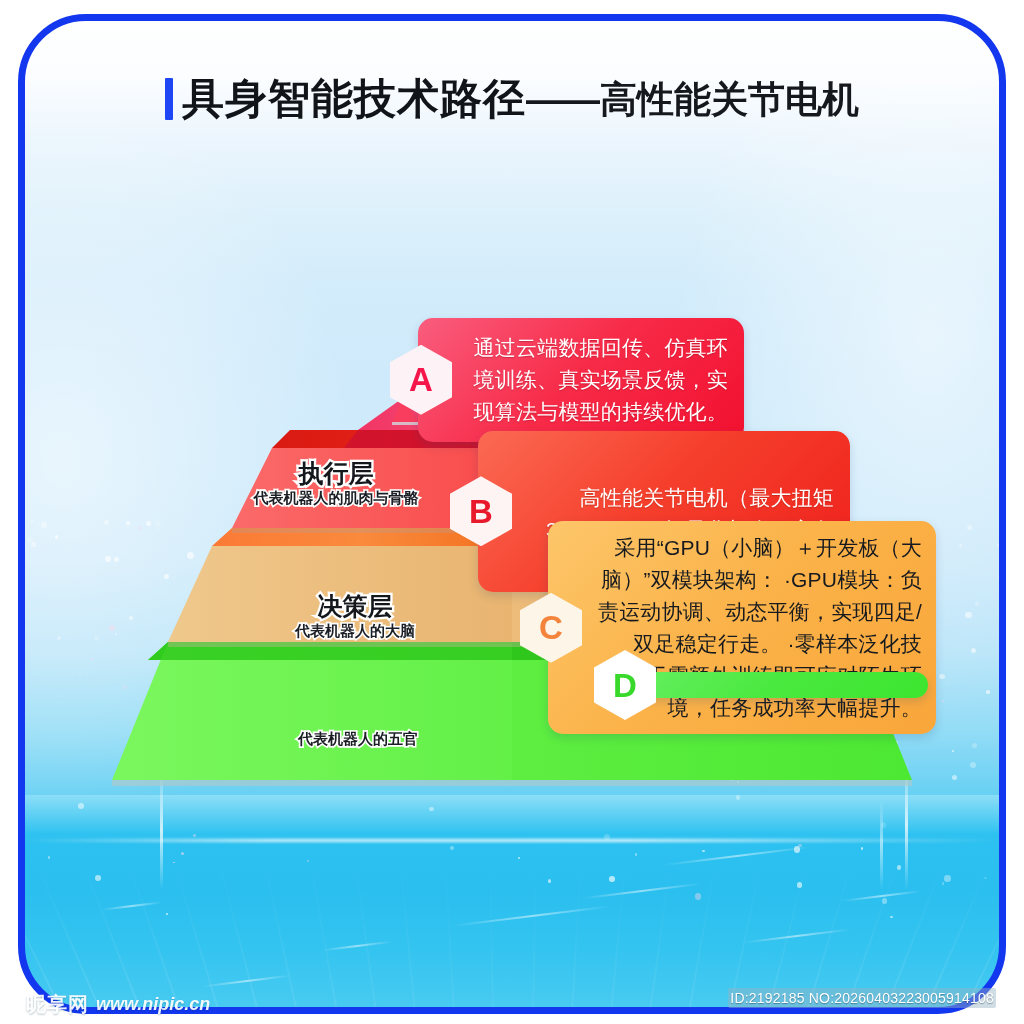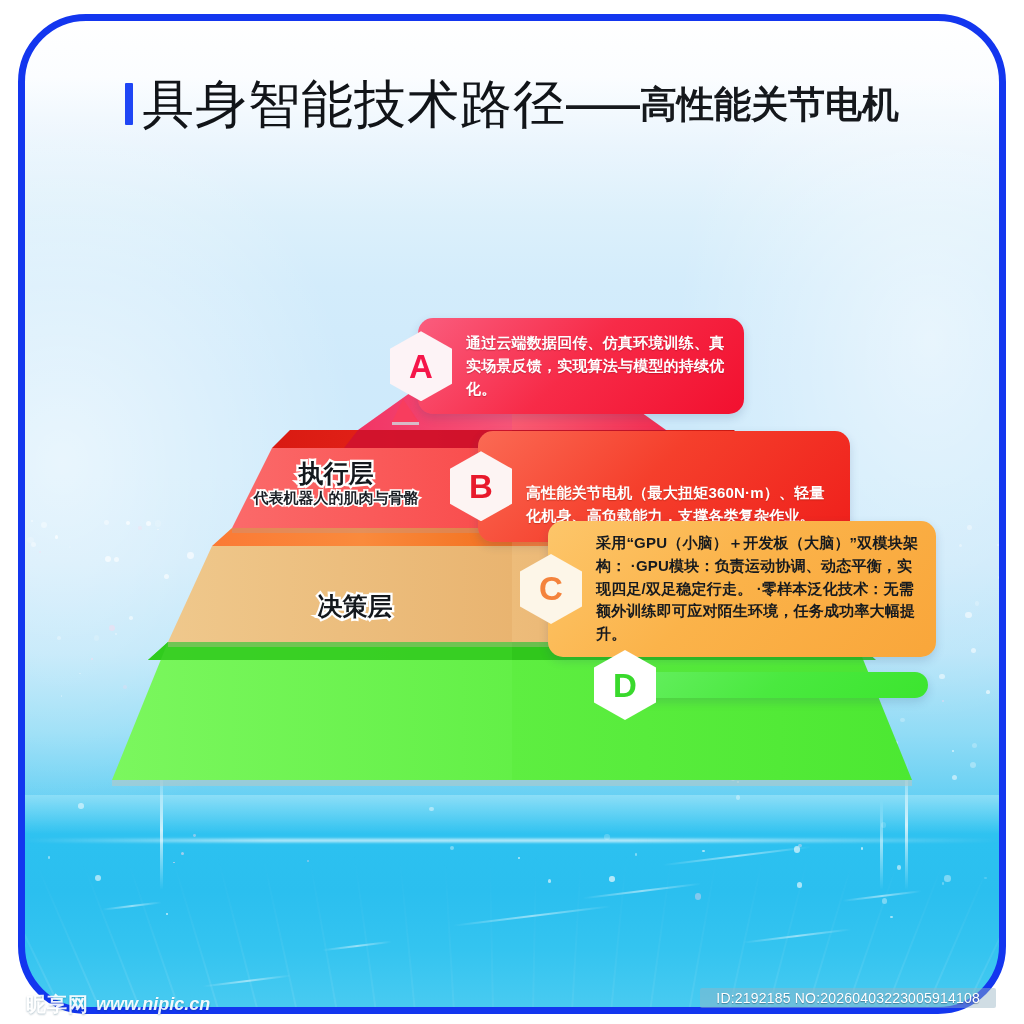--- a/index.html
+++ b/index.html
@@ -88,21 +88,21 @@
 
   
   .title-wrap{
     position:absolute; left:0; top:78px; width:1024px; z-index:20;
     display:flex; align-items:center; justify-content:center;
   }
   .title-bar{
     width:8px; height:42px; background:#1f46f5; margin-right:9px; border-radius:1px;
   }
   .title-main{
-    font-size:52px; font-weight:normal; color:#111418; letter-spacing:1px;
+    font-size:42px; font-weight:bold; color:#111418; letter-spacing:1px;
     line-height:1; white-space:nowrap;
   }
   .title-sub{
     font-size:37px; font-weight:bold; color:#15181c; letter-spacing:0px;
     line-height:1; white-space:nowrap;
   }
 
   
   .pyramid{ position:absolute; left:0; top:0; width:1024px; height:1024px; z-index:12; }
   .pyramid svg{ display:block; }
@@ -130,22 +130,23 @@
   .callout .hex{
     position:absolute; left:-28px; top:50%; transform:translateY(-50%);
     width:62px; height:70px; display:flex; align-items:center; justify-content:center;
     clip-path:polygon(50% 0%, 100% 25%, 100% 75%, 50% 100%, 0% 75%, 0% 25%);
     filter:drop-shadow(0 2px 3px rgba(0,0,0,.18));
   }
   .callout .hex span{
     font-size:33px; font-weight:bold; line-height:1;
   }
   .callout .ctext{
-    font-size:15px; font-weight:bold; line-height:1.52;
+    font-size:21px; font-weight:normal; line-height:1.52;
     letter-spacing:.2px;
+    text-align:right;
   }
 
   #box-a{ left:418px; top:318px; width:326px; padding:14px 16px 14px 48px;
     background:linear-gradient(135deg,#fa5d7e 0%,#f72b48 48%,#f2102f 100%);}
   #box-a .ctext{ color:#ffffff; text-shadow:0 1px 1px rgba(120,0,20,.35); }
   #box-a .hex{ background:#fdf3f6; }
   #box-a .hex span{ color:#f5164a; }
 
   #box-b{ left:478px; top:431px; width:372px; padding:14px 16px 14px 48px;
     background:linear-gradient(135deg,#fb6a54 0%,#f53f2c 45%,#ef1f1b 100%);}
@@ -174,21 +175,21 @@
     font-size:20px; font-weight:bold; color:#ffffff; letter-spacing:1px;
     opacity:.92; text-shadow:0 1px 2px rgba(0,60,90,.35);
   }
   .wm-url{
     font-size:18px; font-style:italic; font-weight:bold; color:#ffffff;
     opacity:.92; text-shadow:0 1px 2px rgba(0,60,90,.35);
   }
   .wm-right{
     position:absolute; right:28px; bottom:16px; z-index:45;
     background:rgba(150,180,195,.45);
-    padding:2px 16px; border-radius:2px;
+    padding:2px 2px; border-radius:2px;
     font-size:14px; color:#ffffff; letter-spacing:.2px;
     text-shadow:0 1px 1px rgba(0,40,70,.4);
   }
 </style>
 </head>
 <body>
 
 <div id="poster">
 
   <div class="bg"></div>
@@ -531,23 +532,25 @@
   </div>
 
 
   <div class="lvl-label" style="left:126px; top:460px;">
     <div class="lvl-title">执行层</div>
     <div class="lvl-sub">代表机器人的肌肉与骨骼</div>
   </div>
 
   <div class="lvl-label" style="left:145px; top:593px;">
     <div class="lvl-title">决策层</div>
+    <div class="lvl-sub">代表机器人的大脑</div>
   </div>
 
   <div class="lvl-label" style="left:148px; top:727px;">
+    <div class="lvl-sub">代表机器人的五官</div>
   </div>
 
   <div class="callout" id="box-a">
     <div class="hex">
       <span>A</span>
     </div>
     <div class="ctext">通过云端数据回传、仿真环境训练、真实场景反馈，实现算法与模型的持续优化。</div>
   </div>
 
   <div class="callout" id="box-b">

